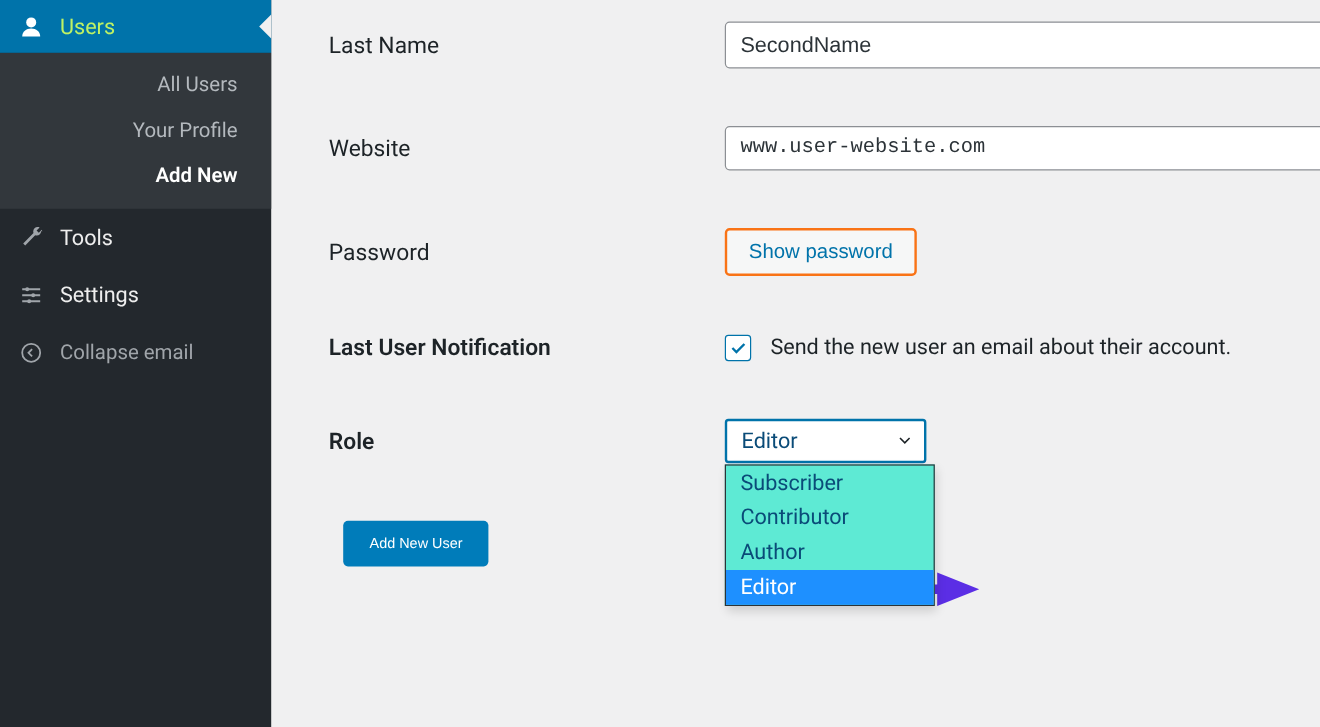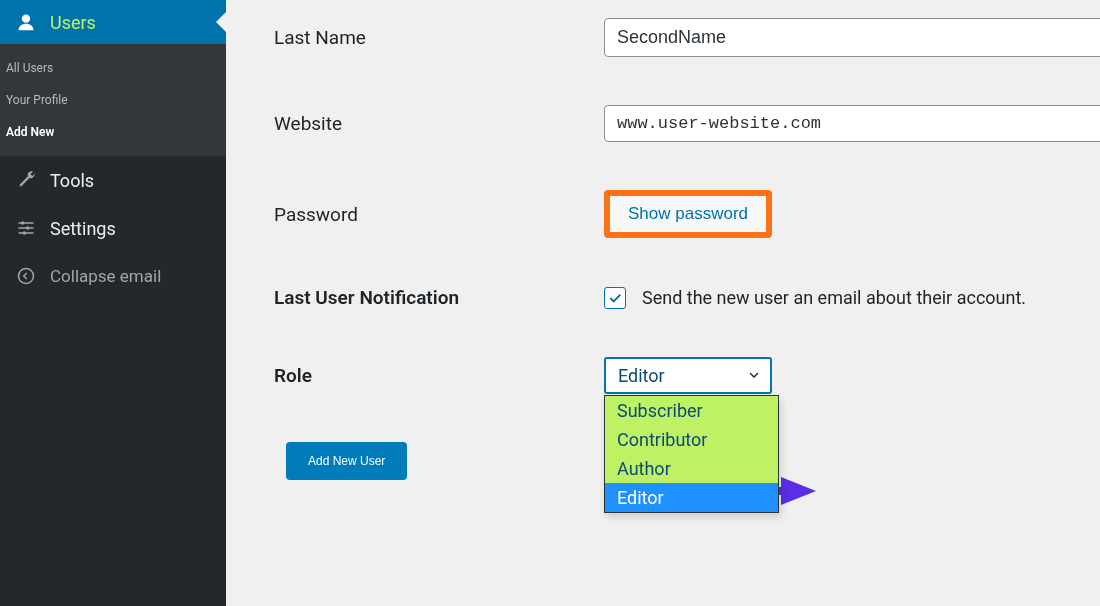--- a/index.html
+++ b/index.html
@@ -44,24 +44,25 @@
       margin-right: 12px;
       display: flex;
       align-items: center;
       justify-content: center;
     }
     .submenu {
       background: #32373c;
       padding: 8px 0;
     }
     .submenu-item {
-      padding: 9px 6px;
-      font-size: 12px;
+      padding: 9px 28px;
+      font-size: 17px;
       color: #b4b9be;
       cursor: pointer;
+      text-align: right;
     }
     .submenu-item.active {
       color: #fff;
       font-weight: 600;
     }
     .sidebar-menu-item {
       display: flex;
       align-items: center;
       padding: 12px 14px;
       font-size: 18px;
@@ -97,21 +98,21 @@
       padding: 8px 12px;
       font-size: 18px;
       border: 1px solid #8c8f94;
       border-radius: 4px;
       width: 500px;
       background: #fff;
       color: #2c3338;
     }
     .form-input.mono { font-family: "Courier New", monospace; font-size: 17px; }
     .btn-secondary {
-      border: 6px solid #f97316;
+      border: 2px solid #f97316;
       background: #f6f7f7;
       color: #0073aa;
       padding: 8px 18px;
       font-size: 17px;
       border-radius: 4px;
       cursor: pointer;
     }
     .checkbox-row {
       display: flex;
       align-items: center;
@@ -143,21 +144,21 @@
       display: flex;
       justify-content: space-between;
       align-items: center;
     }
     .select-chevron { position: absolute; right: 10px; top: 10px; }
     .dropdown {
       position: absolute;
       top: 38px;
       left: 0;
       width: 175px;
-      background: #bef264;
+      background: #5eead4;
       border: 1px solid #2c3338;
       box-shadow: 2px 4px 8px rgba(0,0,0,0.15);
       z-index: 10;
     }
     .dropdown-item {
       padding: 4px 12px;
       font-size: 18px;
       color: #0a4b78;
       cursor: pointer;
     }

